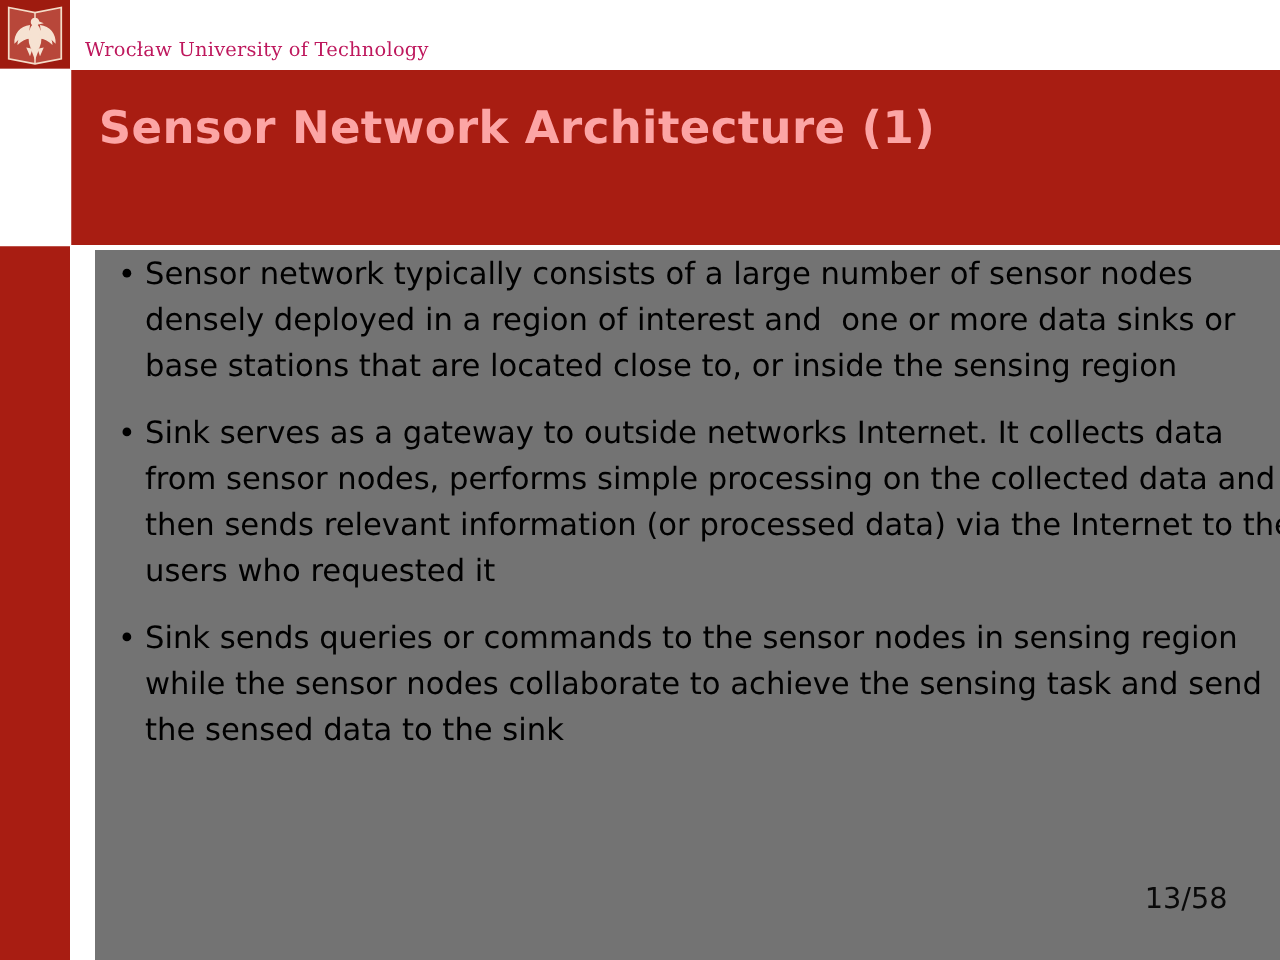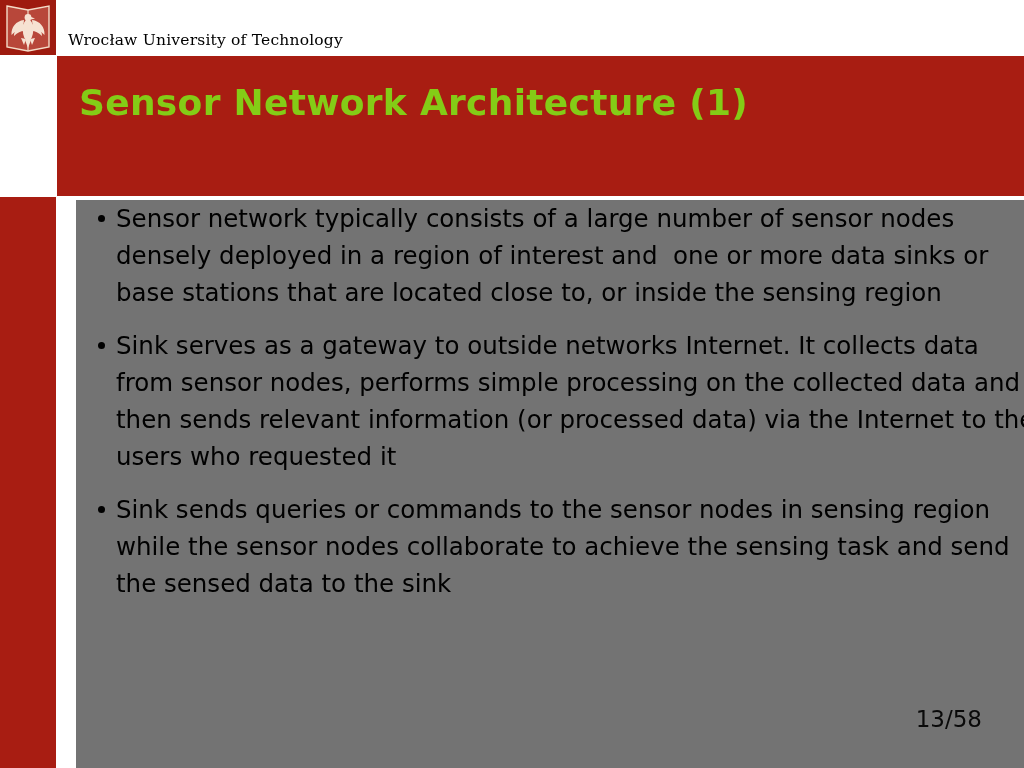--- a/index.html
+++ b/index.html
@@ -42,41 +42,41 @@
   }
   .logo-svg { display:block; }
 
   .univ-name {
     position: absolute;
     left: 68px;
     top: 31px;
     font-family: "DejaVu Serif", serif;
     font-size: 15.5px;
     letter-spacing: 0.2px;
-    color: #000000;
+    color: #be185d;
     white-space: nowrap;
   }
 
   
   .title-bar {
     position: absolute;
     left: 57px;
     top: 56px;
     width: 967px;
     height: 140px;
     background: #a81d12;
   }
   .title-text {
     position: absolute;
     left: 22px;
     top: 26px;
     font-family: "DejaVu Sans", sans-serif;
     font-weight: bold;
     font-size: 36px;
-    color: #84cc16;
+    color: #fca5a5;
     letter-spacing: 0.3px;
     white-space: nowrap;
   }
 
   
   .left-rail {
     position: absolute;
     left: 0;
     top: 197px;
     width: 56px;

